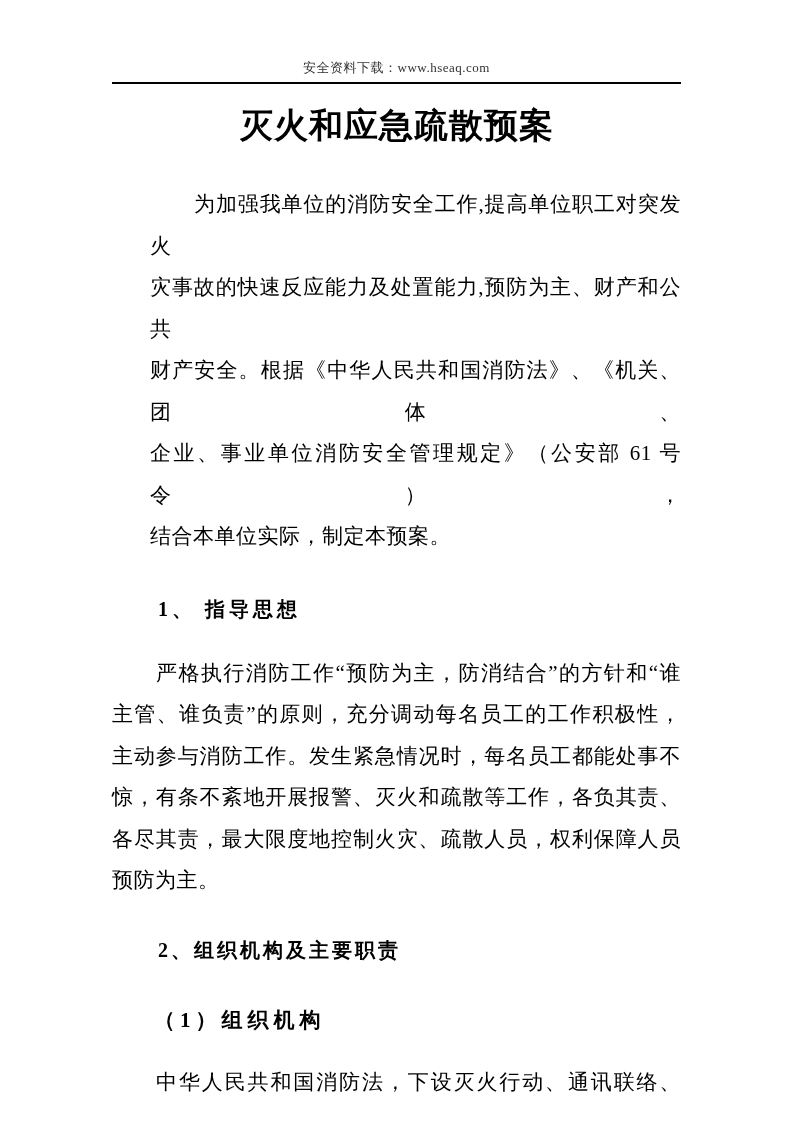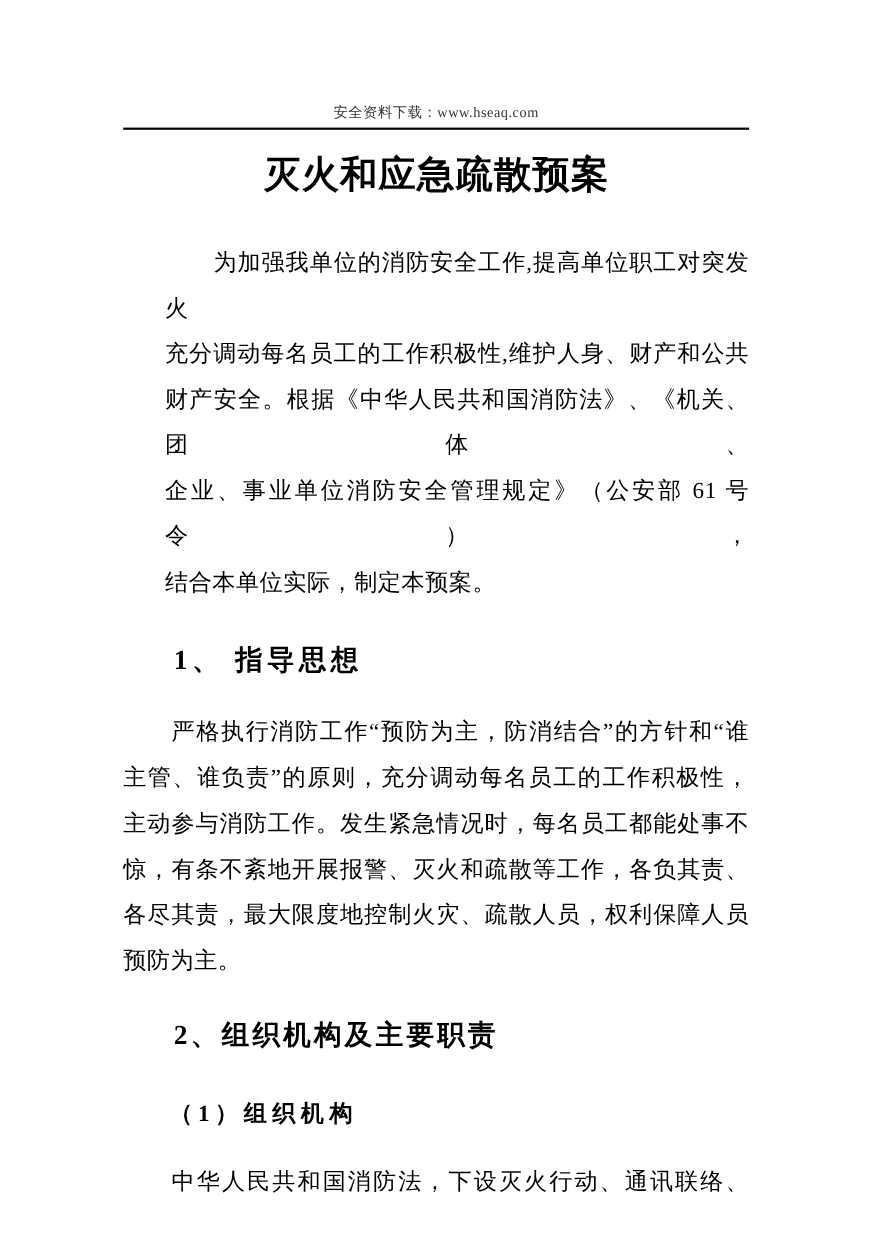--- a/index.html
+++ b/index.html
@@ -11,24 +11,23 @@
     overflow: hidden;
   }
   .page {
     box-sizing: border-box;
     width: 793px;
     height: 1122px;
     padding: 0 112px;
   }
   
   .doc-header {
-    padding-top: 46px;
+    padding-top: 59px;
     border-bottom: 2px solid #000000;
     padding-bottom: 5px;
-    margin-top: 47px;
   }
   .doc-header .header-text {
     text-align: center;
     font-size: 13px;
     color: #333333;
     letter-spacing: 0.5px;
   }
   
   .doc-title {
     margin-top: 24px;
@@ -46,21 +45,21 @@
     text-align-last: justify;
     letter-spacing: 0.5px;
   }
   .para .line.first { text-indent: 44px; }
   .para .line.last  { text-align-last: left; }
   .para-intro  { margin-top: 40px; margin-left: 38px; }
   .para-body   { margin-top: 28px; }
   
   .h-num {
     font-weight: bold;
-    font-size: 25px;
+    font-size: 20px;
     line-height: 32px;
     margin-left: 46px;
     letter-spacing: 4px;
   }
   .h1 { margin-top: 35px; }
   .h2 { margin-top: 32px; letter-spacing: 3px; }
   .h3 {
     margin-top: 40px;
     font-weight: bold;
     font-size: 21px;
@@ -75,21 +74,21 @@
 <div class="page">
 
   <div class="doc-header">
     <div class="header-text">安全资料下载：www.hseaq.com</div>
   </div>
 
   <div class="doc-title">灭火和应急疏散预案</div>
 
   <div class="para para-intro">
     <div class="line first">为加强我单位的消防安全工作,提高单位职工对突发火</div>
-    <div class="line">充分调动每名员工的工作积极性,维护人身、财产和公共</div>
+    <div class="line">灾事故的快速反应能力及处置能力,预防为主、财产和公共</div>
     <div class="line">财产安全。根据《中华人民共和国消防法》、《机关、团体、</div>
     <div class="line">企业、事业单位消防安全管理规定》（公安部 61 号令），</div>
     <div class="line last">结合本单位实际，制定本预案。</div>
   </div>
 
   <div class="h-num h1">1、 指导思想</div>
 
   <div class="para para-body">
     <div class="line first">严格执行消防工作“预防为主，防消结合”的方针和“谁</div>
     <div class="line">主管、谁负责”的原则，充分调动每名员工的工作积极性，</div>

